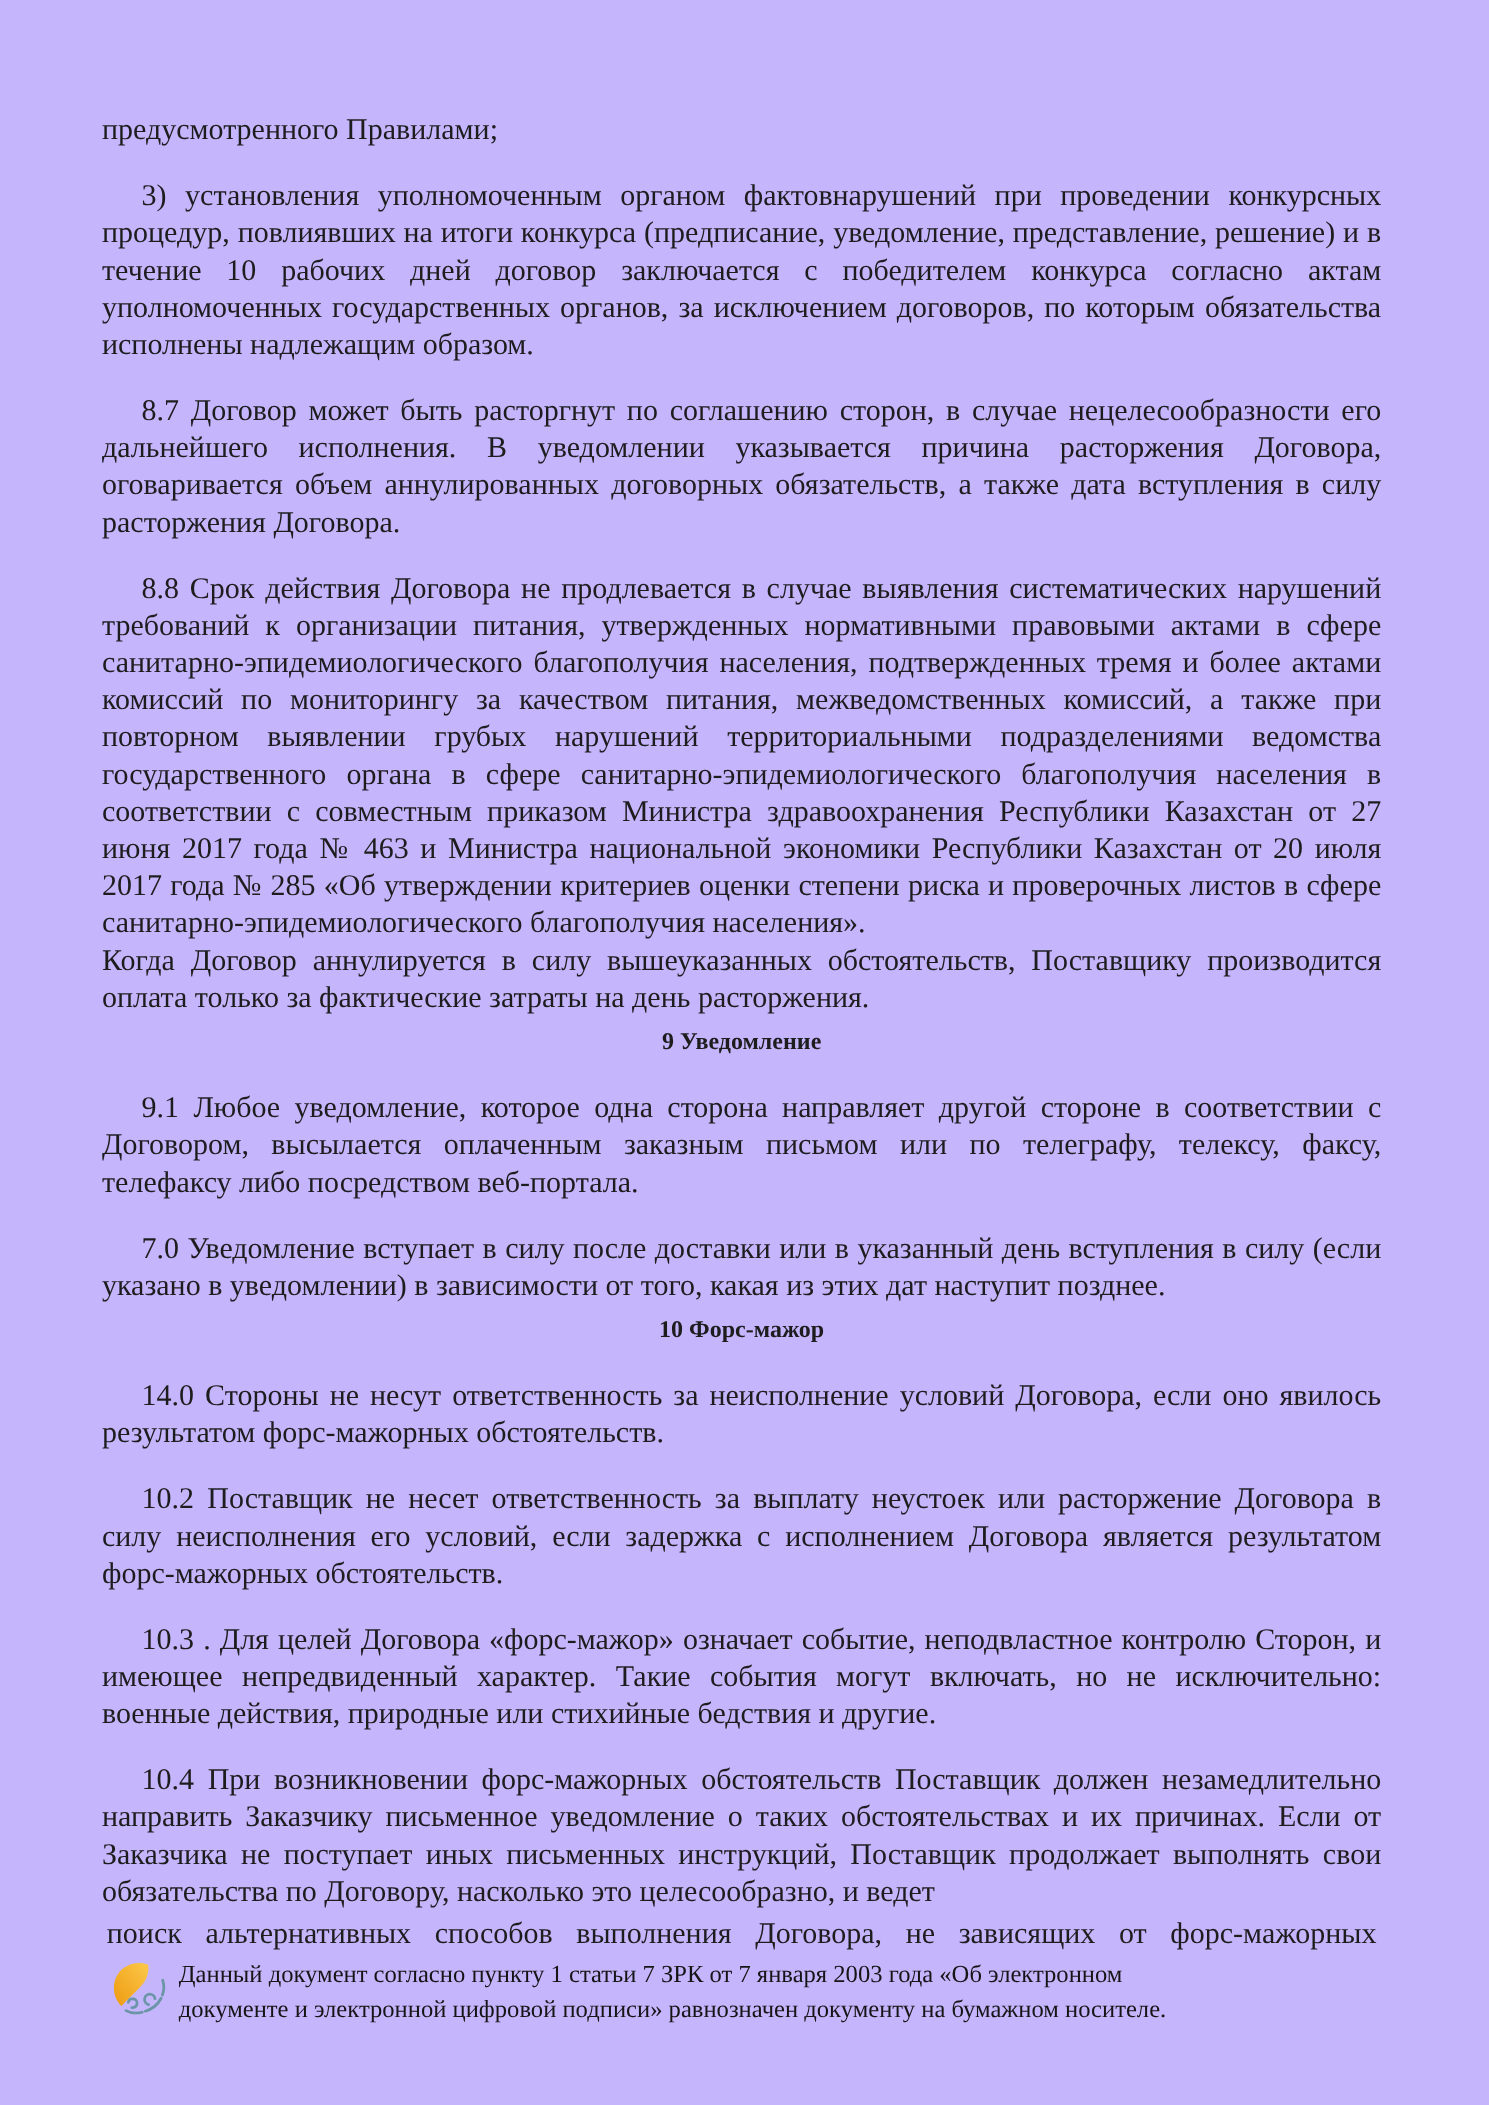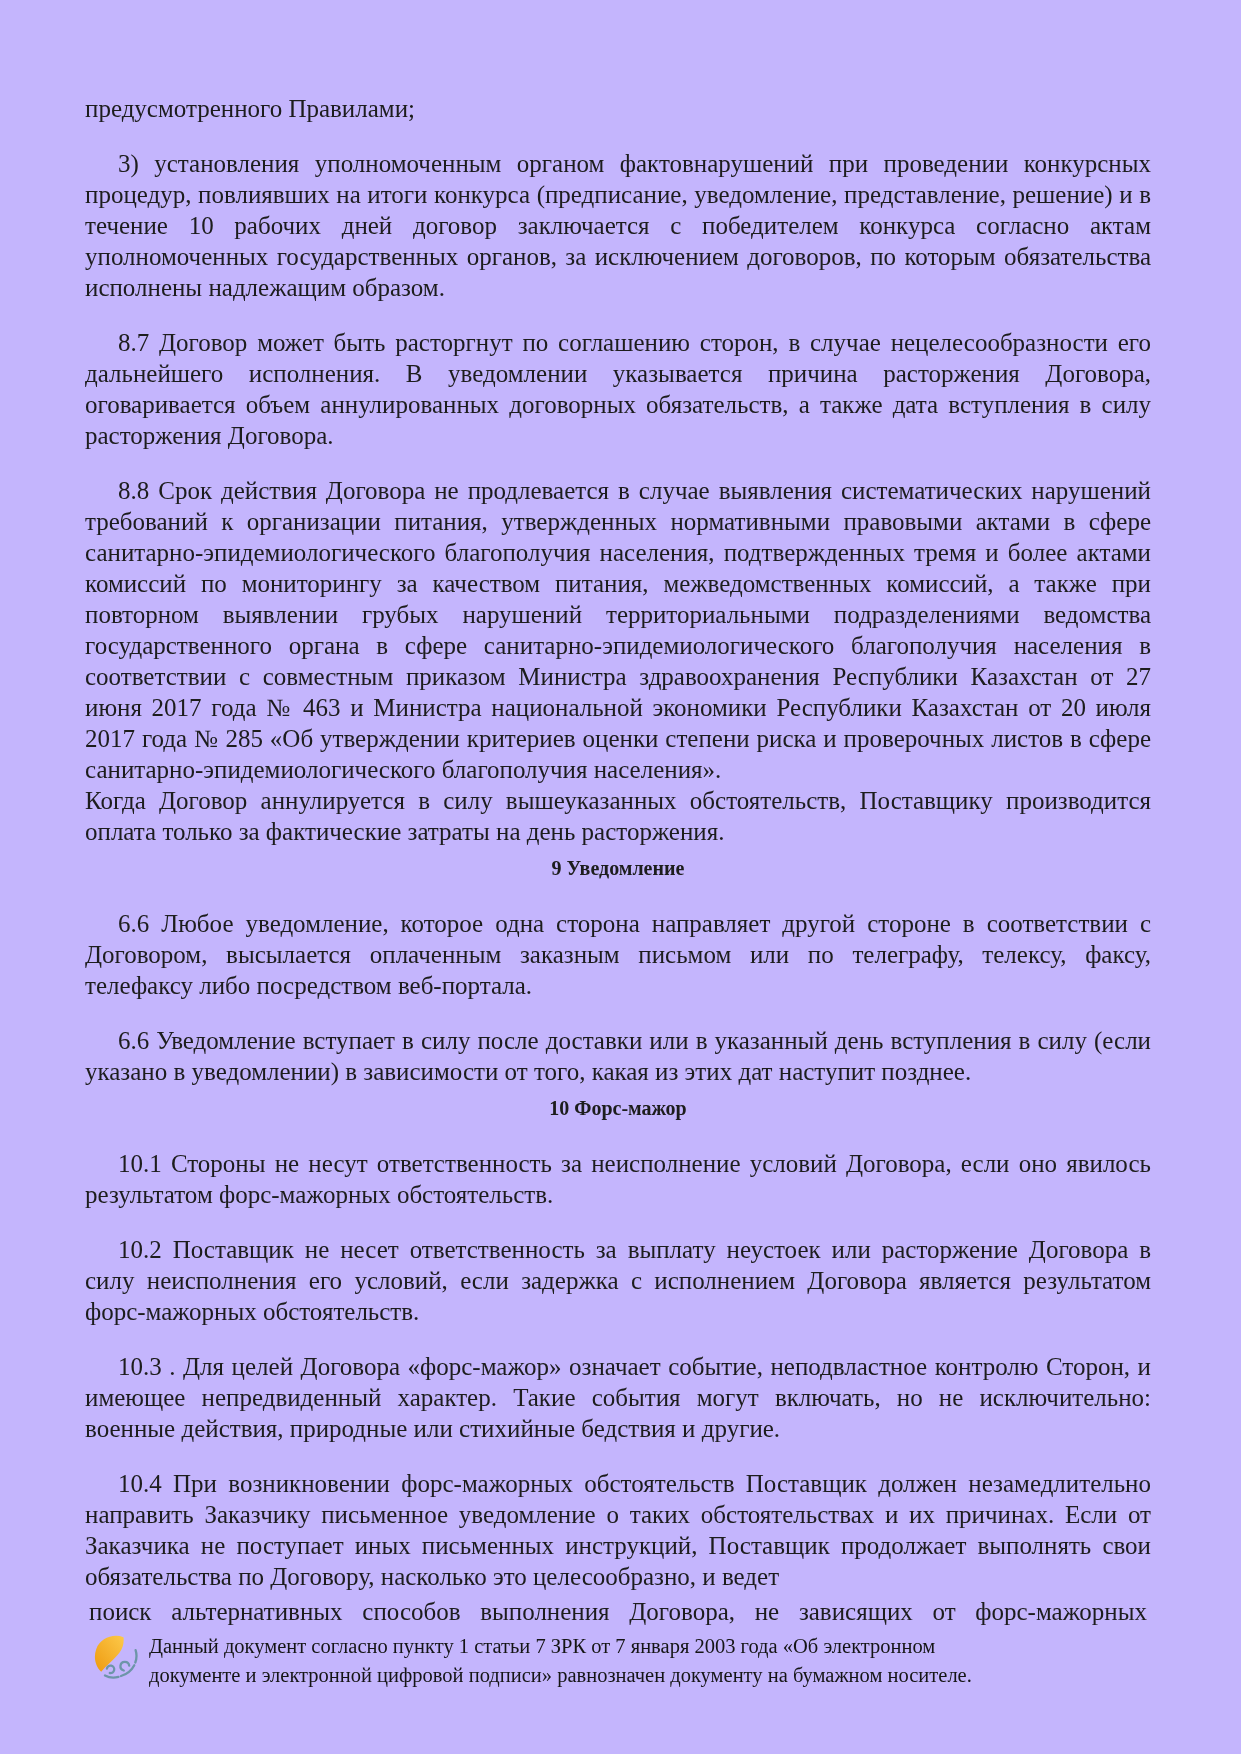--- a/index.html
+++ b/index.html
@@ -64,24 +64,24 @@
 <body>
 
 <div class="page">
   <div class="body-text">
     <p class="flush">предусмотренного Правилами;</p>
     <p class="para">3) установления уполномоченным органом фактовнарушений при проведении конкурсных процедур, повлиявших на итоги конкурса (предписание, уведомление, представление, решение) и в течение 10 рабочих дней договор заключается с победителем конкурса согласно актам уполномоченных государственных органов, за исключением договоров, по которым обязательства исполнены надлежащим образом.</p>
     <p class="para">8.7 Договор может быть расторгнут по соглашению сторон, в случае нецелесообразности его дальнейшего исполнения. В уведомлении указывается причина расторжения Договора, оговаривается объем аннулированных договорных обязательств, а также дата вступления в силу расторжения Договора.</p>
     <p class="para tight">8.8 Срок действия Договора не продлевается в случае выявления систематических нарушений требований к организации питания, утвержденных нормативными правовыми актами в сфере санитарно-эпидемиологического благополучия населения, подтвержденных тремя и более актами комиссий по мониторингу за качеством питания, межведомственных комиссий, а также при повторном выявлении грубых нарушений территориальными подразделениями ведомства государственного органа в сфере санитарно-эпидемиологического благополучия населения в соответствии с совместным приказом Министра здравоохранения Республики Казахстан от 27 июня 2017 года № 463 и Министра национальной экономики Республики Казахстан от 20 июля 2017 года № 285 «Об утверждении критериев оценки степени риска и проверочных листов в сфере санитарно-эпидемиологического благополучия населения».</p>
     <p class="flush pre-heading">Когда Договор аннулируется в силу вышеуказанных обстоятельств, Поставщику производится оплата только за фактические затраты на день расторжения.</p>
     <h2 class="heading">9 Уведомление</h2>
-    <p class="para">6.6 Любое уведомление, которое одна сторона направляет другой стороне в соответствии с Договором, высылается оплаченным заказным письмом или по телеграфу, телексу, факсу, телефаксу либо посредством веб-портала.</p>
-    <p class="para pre-heading">6.6 Уведомление вступает в силу после доставки или в указанный день вступления в силу (если указано в уведомлении) в зависимости от того, какая из этих дат наступит позднее.</p>
+    <p class="para">9.1 Любое уведомление, которое одна сторона направляет другой стороне в соответствии с Договором, высылается оплаченным заказным письмом или по телеграфу, телексу, факсу, телефаксу либо посредством веб-портала.</p>
+    <p class="para pre-heading">7.0 Уведомление вступает в силу после доставки или в указанный день вступления в силу (если указано в уведомлении) в зависимости от того, какая из этих дат наступит позднее.</p>
     <h2 class="heading">10 Форс-мажор</h2>
-    <p class="para">10.1 Стороны не несут ответственность за неисполнение условий Договора, если оно явилось результатом форс-мажорных обстоятельств.</p>
+    <p class="para">14.0 Стороны не несут ответственность за неисполнение условий Договора, если оно явилось результатом форс-мажорных обстоятельств.</p>
     <p class="para">10.2 Поставщик не несет ответственность за выплату неустоек или расторжение Договора в силу неисполнения его условий, если задержка с исполнением Договора является результатом форс-мажорных обстоятельств.</p>
     <p class="para">10.3 . Для целей Договора «форс-мажор» означает событие, неподвластное контролю Сторон, и имеющее непредвиденный характер. Такие события могут включать, но не исключительно: военные действия, природные или стихийные бедствия и другие.</p>
     <p class="para tight">10.4 При возникновении форс-мажорных обстоятельств Поставщик должен незамедлительно направить Заказчику письменное уведомление о таких обстоятельствах и их причинах. Если от Заказчика не поступает иных письменных инструкций, Поставщик продолжает выполнять свои обязательства по Договору, насколько это целесообразно, и ведет</p>
     <p class="flush uline">поиск альтернативных способов выполнения Договора, не зависящих от форс-мажорных</p>
   </div>
 
   <div class="footer">
     <svg class="stamp" width="47" height="44" viewBox="0 0 47 44" aria-hidden="true">
       <defs>
         <linearGradient id="orng" x1="0%" y1="100%" x2="100%" y2="0%">

